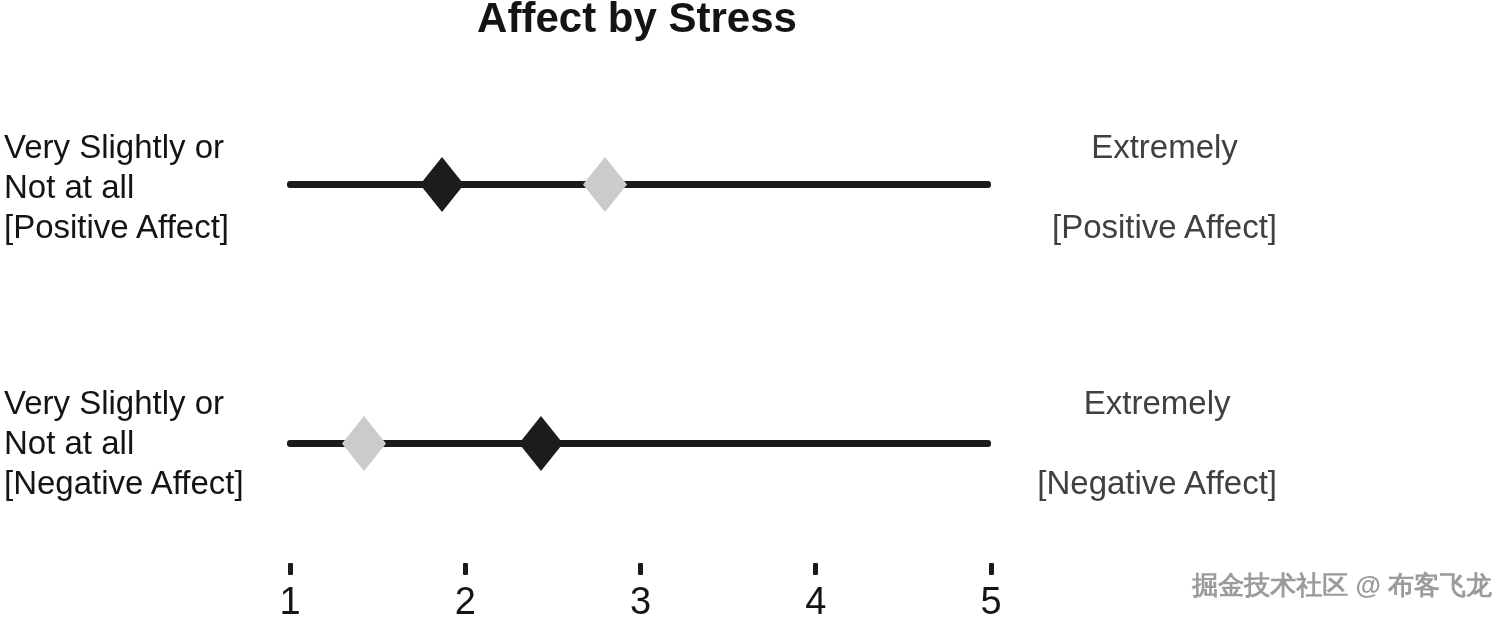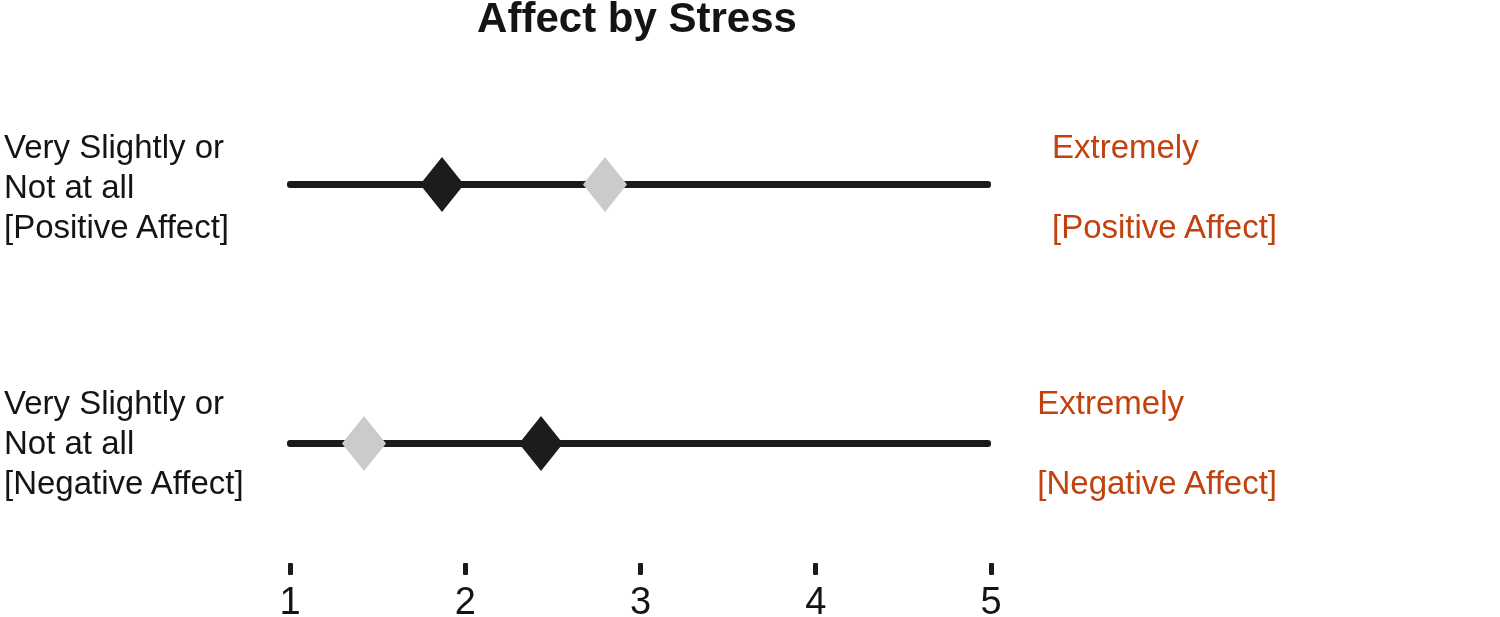--- a/index.html
+++ b/index.html
@@ -54,22 +54,22 @@
     white-space: nowrap;
   }
   #left-label-0 { top: 127px; }
   #left-label-1 { top: 383px; }
 
   .right-label {
     position: absolute;
     right: 223px;
     font-size: 33px;
     line-height: 40px;
-    text-align: left;
-    color: #c2410c;
+    text-align: center;
+    color: #404040;
     white-space: nowrap;
   }
   #right-label-0 { top: 127px; }
   #right-label-1 { top: 383px; }
   .right-label .gap-line { margin-top: 40px; }
 
   
   .diamond-mark { position: absolute; display: block; }
 
   
@@ -180,14 +180,15 @@
       <div class="tick-label" style="left: 435.25px;">2</div>
       <div class="tick" style="left: 638px;"></div>
       <div class="tick-label" style="left: 610.5px;">3</div>
       <div class="tick" style="left: 813.25px;"></div>
       <div class="tick-label" style="left: 785.75px;">4</div>
       <div class="tick" style="left: 988.5px;"></div>
       <div class="tick-label" style="left: 961px;">5</div>
     </div>
 
 
+  <div class="watermark">掘金技术社区 @ 布客飞龙</div>
 
 </div>
 
 </body></html>

